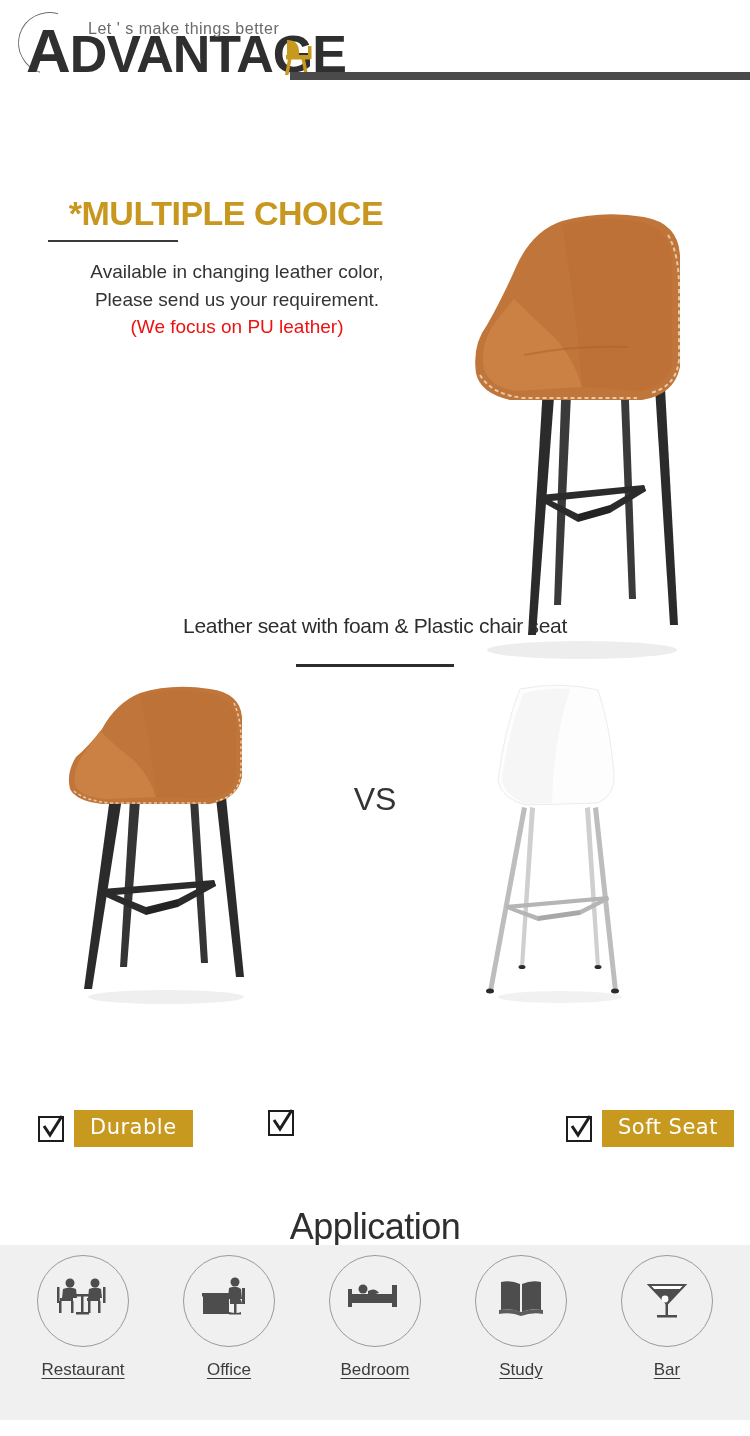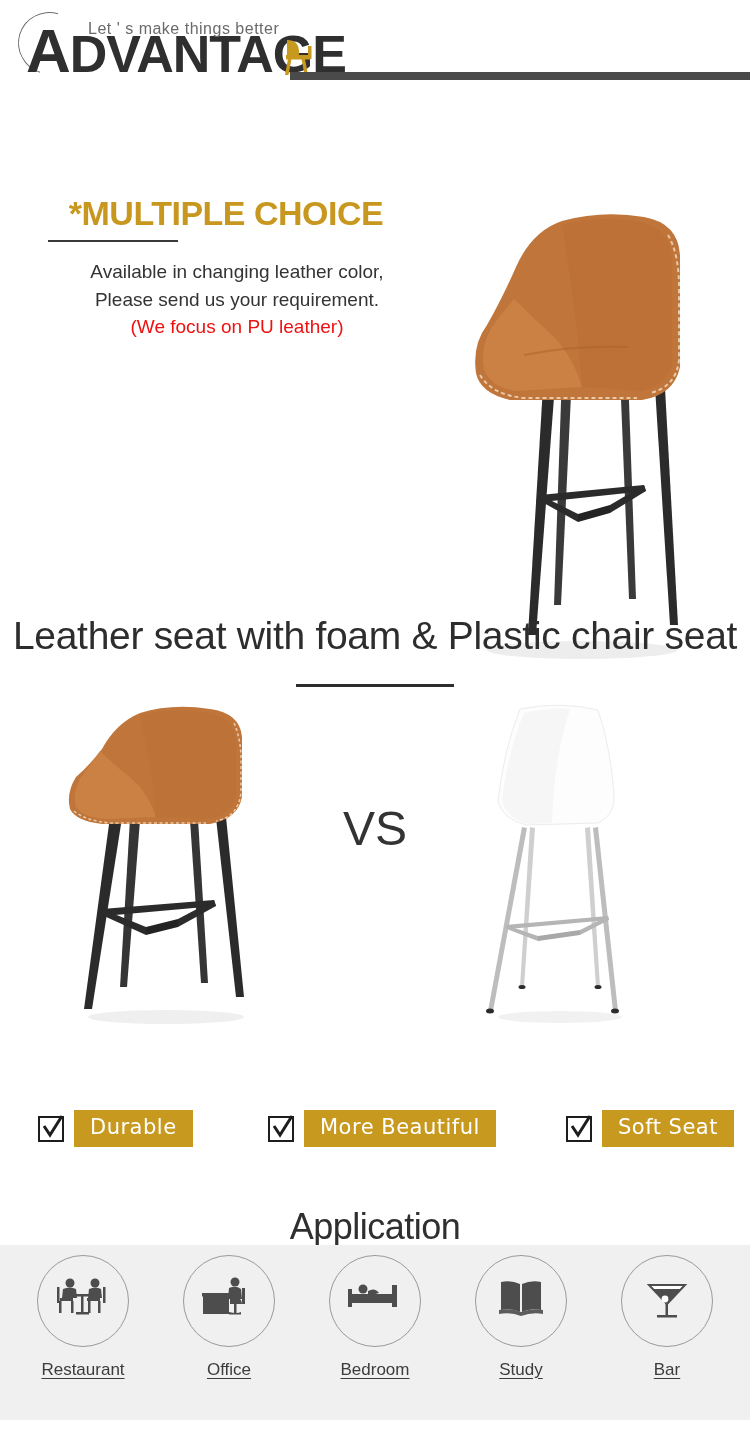--- a/index.html
+++ b/index.html
@@ -56,32 +56,32 @@
   }
   .feat-rule { width: 130px; height: 2px; background: #3a3a3a; margin: 8px 0 12px 22px; }
   .feat-lines { margin-left: 22px; font-size: 19px; line-height: 1.45; color: #333; margin-top: 16px; }
   .feat-lines .red { color: #ee1111; }
 
   .hero-chair { position: absolute; left: 432px; top: 95px; width: 290px; height: 470px; }
 
   
   .compare { position: relative; height: 510px; }
   .compare-head {
-    text-align: center; font-size: 39px; color: #2d2d2d;
+    text-align: center; font-size: 21px; color: #2d2d2d;
     font-family: "Liberation Sans Narrow", "Liberation Sans", sans-serif;
     letter-spacing: -.3px; padding-top: 14px;
   }
   .center-rule { width: 158px; height: 2.5px; background: #2d2d2d; margin: 26px auto 0; }
 
   .compare-row { position: relative; height: 330px; margin-top: 10px; }
   .cmp-left  { position: absolute; left: 48px; top: 0; width: 235px; height: 330px; }
   .cmp-right { position: absolute; left: 448px; top: 0; width: 235px; height: 330px; }
   .vs {
     position: absolute; left: 0; right: 0; top: 104px;
-    text-align: center; font-size: 48px; color: #333;
+    text-align: center; font-size: 32px; color: #333;
   }
 
   
   .badges { position: relative; height: 66px; }
   .badge-item { position: absolute; display: flex; align-items: center; gap: 10px; text-align: center; }
   .b1 { left: 38px; }
   .b2 { left: 268px; }
   .b3 { left: 566px; }
   .chk { width: 26px; height: 26px; border: 2.5px solid #1d1d1d; position: relative; background:#fff; }
   .chk svg { position: absolute; left: 1px; top: -3px; }
@@ -236,21 +236,20 @@
         </svg>
     </span>
     <span class="badge-pill">Durable</span>
   </div>
   <div class="badge-item b2">
     <span class="chk">
       <svg width="24" height="30" viewBox="0 0 24 30">
           <path d="M3 11 L9 20 L21 1" stroke="#1d1d1d" stroke-width="3" fill="none"></path>
         </svg>
     </span>
-    <span class="badge-pill">More Beautiful</span>
   </div>
   <div class="badge-item b3">
     <span class="chk">
       <svg width="24" height="30" viewBox="0 0 24 30">
           <path d="M3 11 L9 20 L21 1" stroke="#1d1d1d" stroke-width="3" fill="none"></path>
         </svg>
     </span>
     <span class="badge-pill">Soft Seat</span>
   </div>
 </div>

